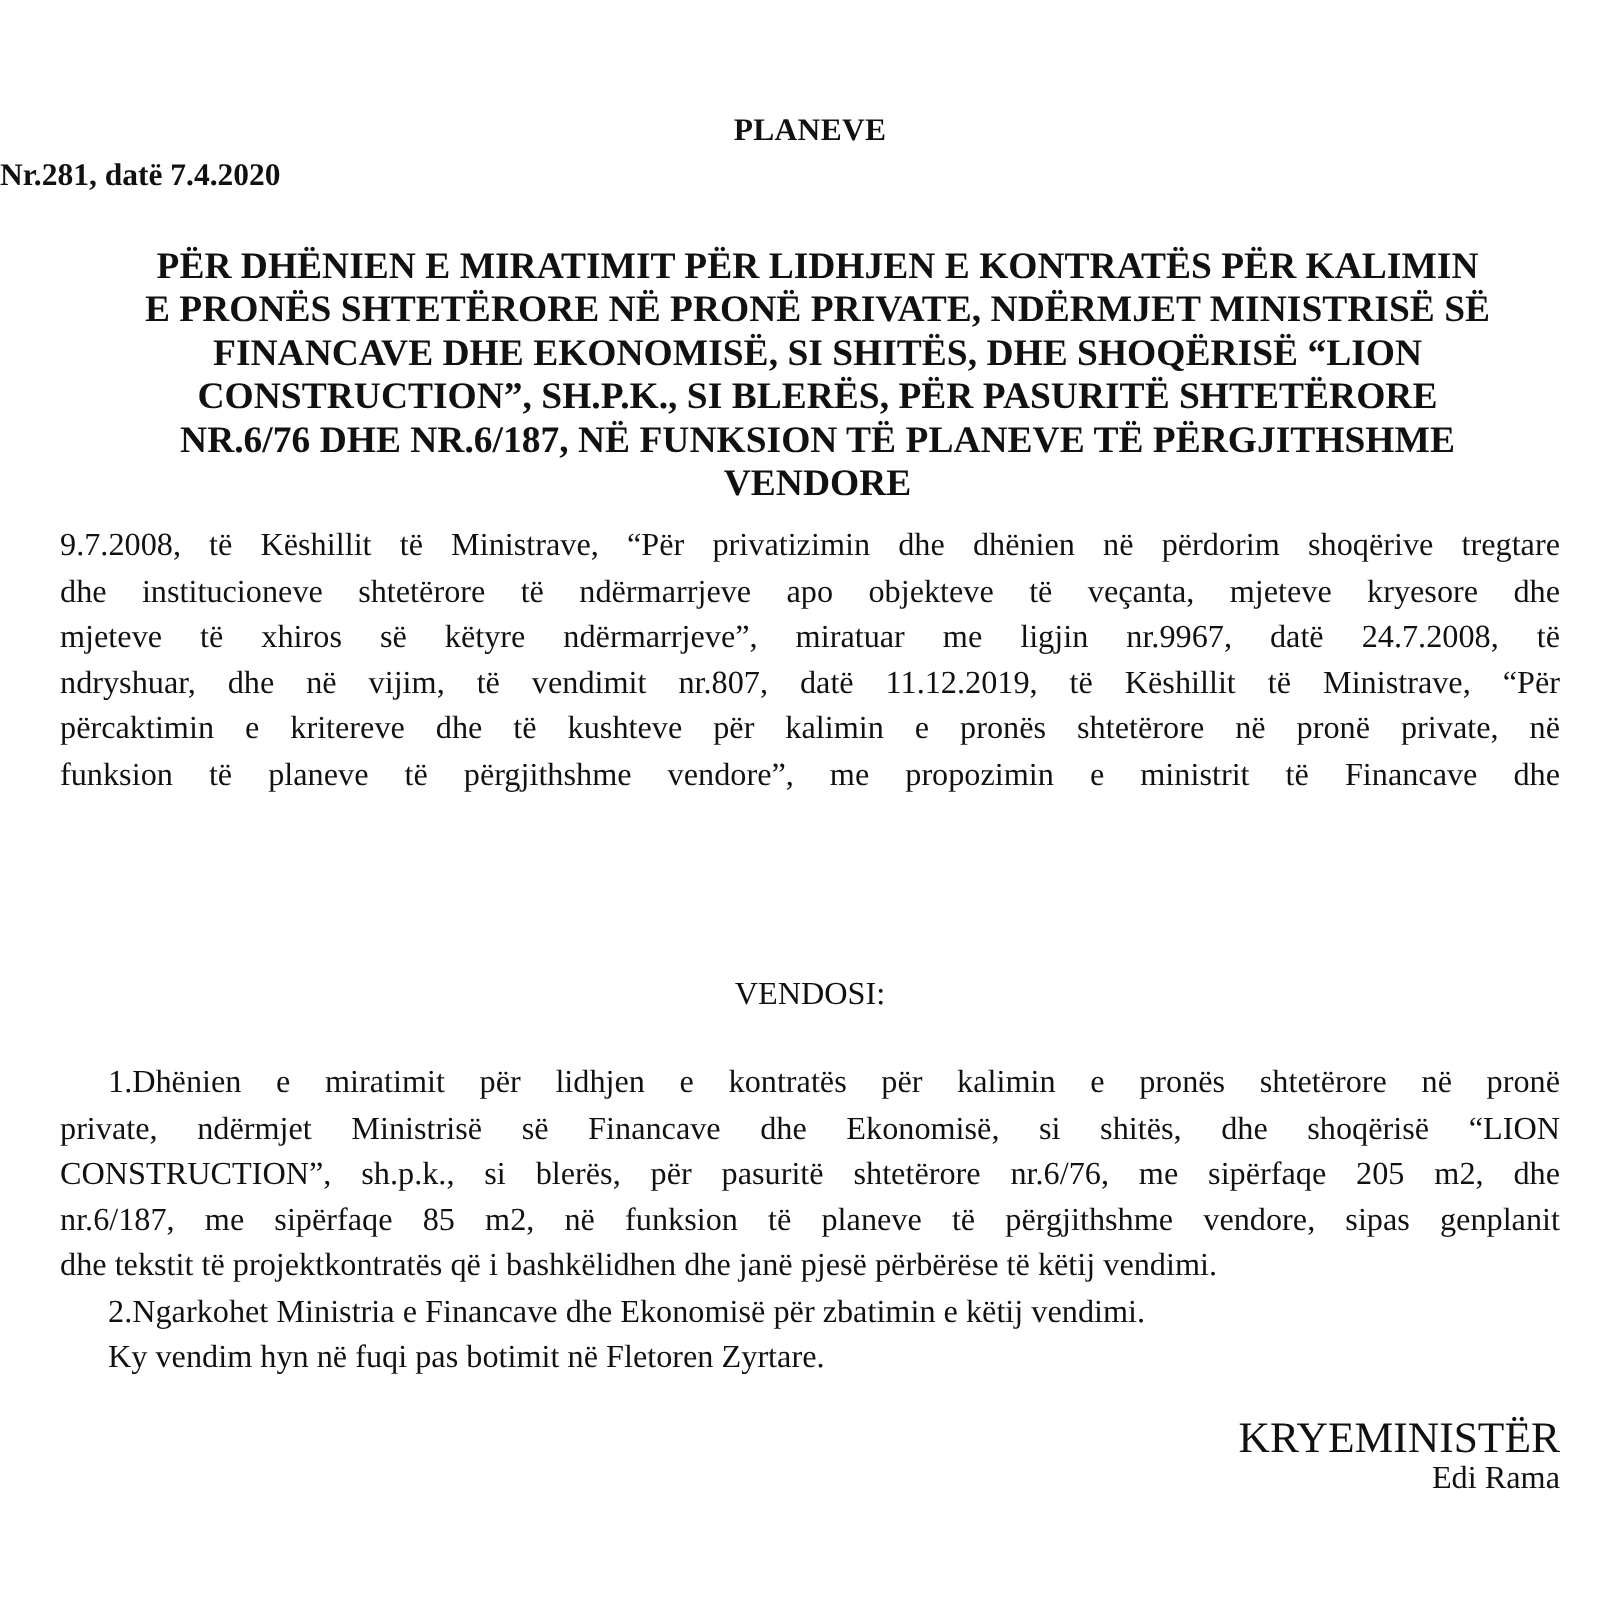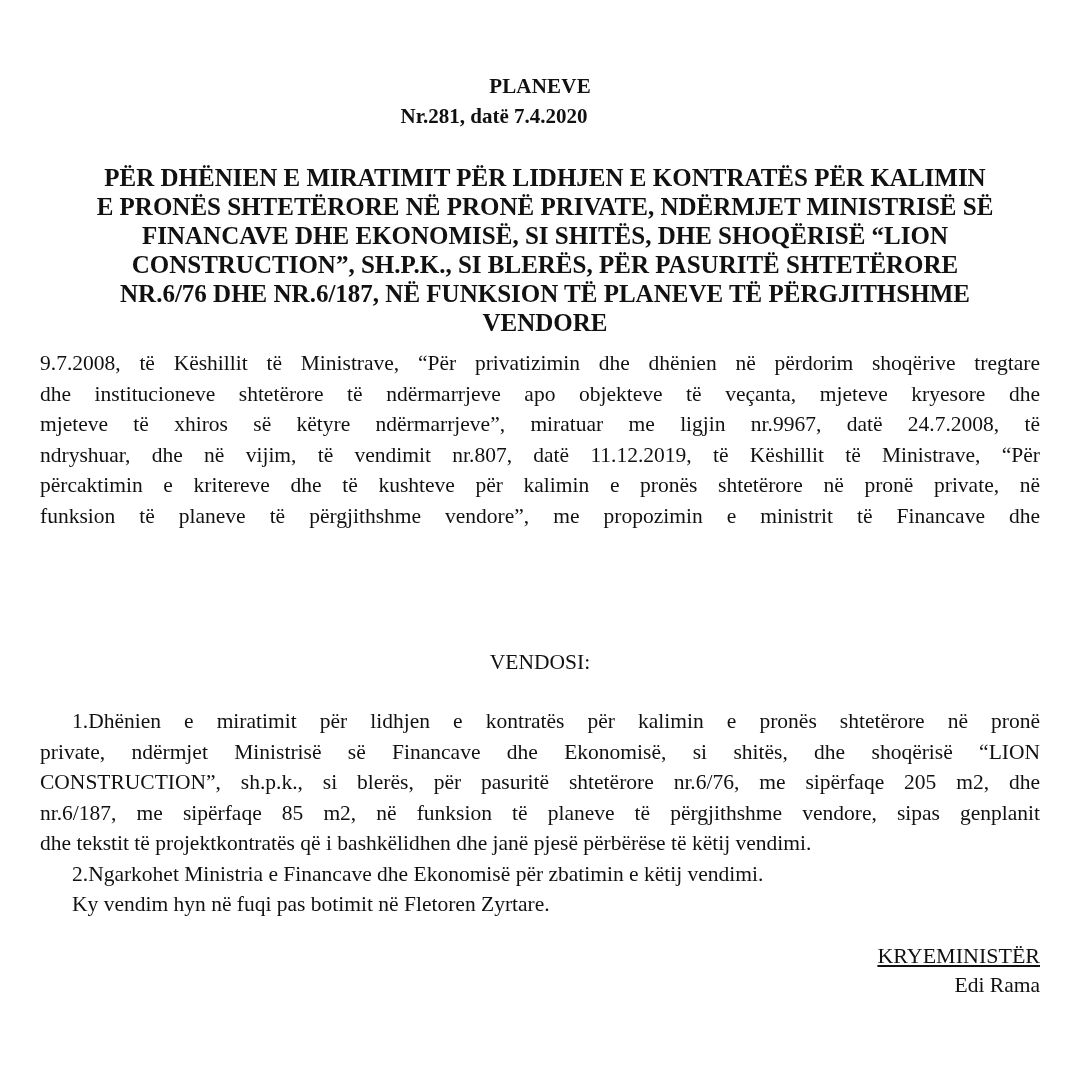--- a/index.html
+++ b/index.html
@@ -7,21 +7,21 @@
       width: 1080px; height: 1065px; position: relative; overflow: hidden;
       color: #111111;
       font-family: "Liberation Serif", "DejaVu Serif", serif;
     }
     .page { position: absolute; left: 0; top: 0; width: 1080px; height: 1065px; }
     .heading-title {
       position: absolute; left: 0; width: 1080px; text-align: center;
       font-weight: bold; font-size: 21px; top: 74px; letter-spacing: 0.2px;
     }
     .heading-number {
-      position: absolute; left: 0; width: 988px; text-align: center;
+      position: absolute; left: 0; width: 988px; 
       font-weight: bold; font-size: 21px; top: 104px;
     }
     .subject {
       position: absolute; left: 50px; width: 990px; top: 163px;
       text-align: center; font-weight: bold; font-size: 25px; line-height: 29px;
     }
     .subject .line { display: block; white-space: nowrap; }
     .body-text {
       position: absolute; left: 40px; width: 1000px;
       font-size: 21.5px; line-height: 30.5px;
@@ -29,21 +29,21 @@
     .para-line { display: block; white-space: nowrap; text-align: justify; text-align-last: justify; }
     .para-line.last { text-align-last: left; }
     .indent { padding-left: 32px; }
     .preamble { top: 348px; }
     .vendosi {
       position: absolute; left: 0; width: 1080px; text-align: center;
       top: 650px; font-size: 21.5px;
     }
     .decisions { top: 706px; }
     .sign-title {
-      position: absolute; right: 40px; top: 943px; font-size: 22px; text-align: right; text-decoration: underline;
+      position: absolute; right: 40px; top: 943px; font-size: 29px; text-align: right;
     }
     .sign-name {
       position: absolute; right: 40px; top: 973px; font-size: 21.5px; font-weight: normal; text-align: right;
     }
   </style>
 </head>
 <body>
 
 <div class="page">
 

